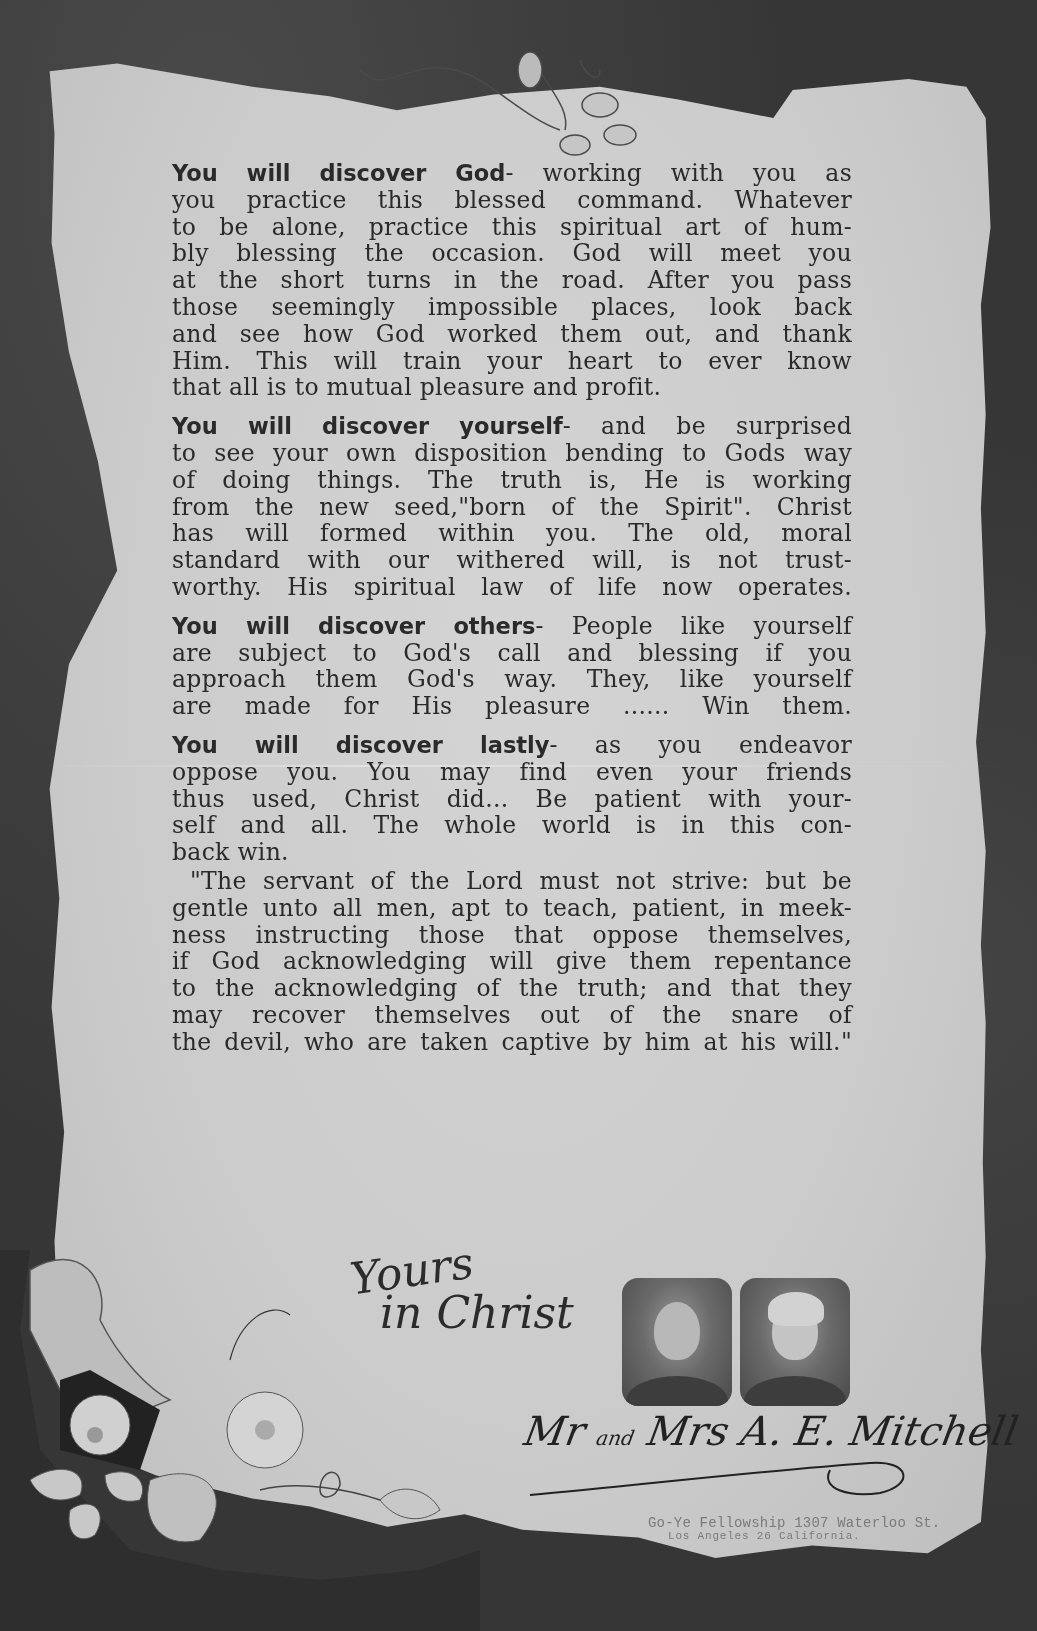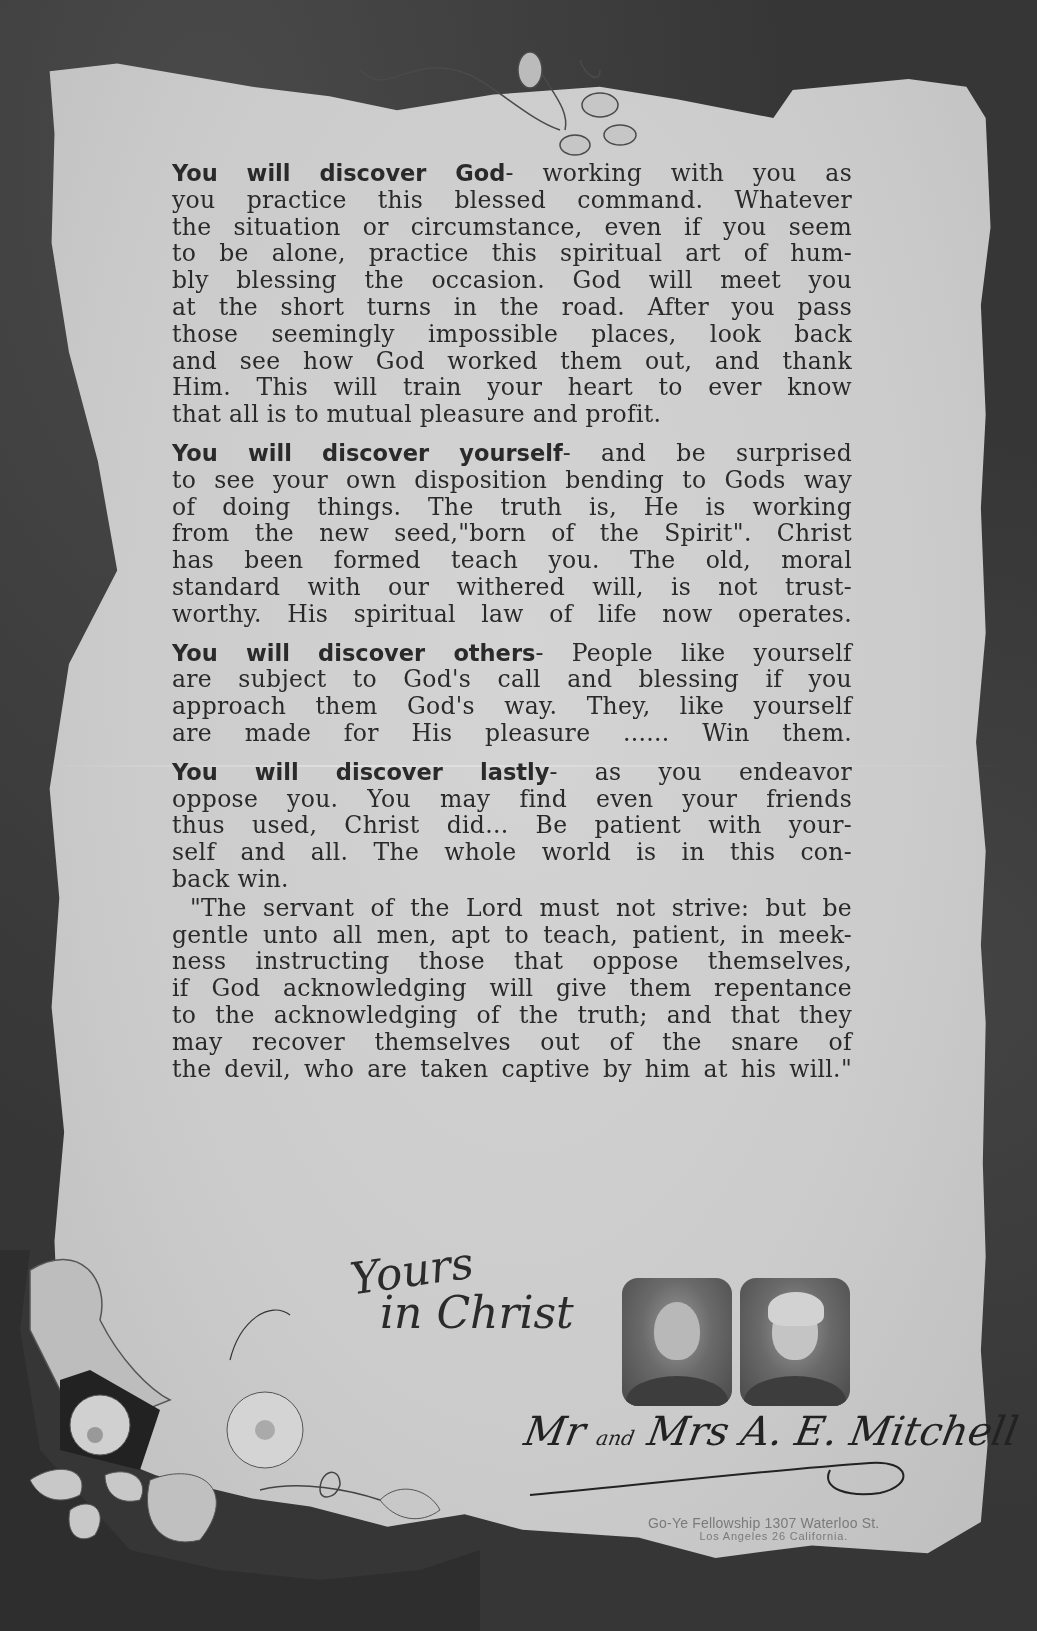--- a/index.html
+++ b/index.html
@@ -69,22 +69,21 @@
     .signature {
       position: absolute; left: 525px; top: 1408px;
       font-family: "DejaVu Serif", serif; font-style: italic;
       font-size: 40px; color: #222; white-space: nowrap;
       transform: skewX(-10deg);
     }
     .signature .small { font-size: 20px; }
     .sig-flourish { position: absolute; left: 520px; top: 1445px; }
     .footer-addr {
       position: absolute; left: 648px; top: 1515px;
-      color: #7a7a7a; font-family: Liberation Sans, sans-serif;
-      text-align: center;
+      color: #7a7a7a; font-family: Liberation Mono, monospace;
     }
     .footer-addr .l1 { font-size: 14px; letter-spacing: 0.2px; white-space: nowrap; }
     .footer-addr .l2 { font-size: 11px; letter-spacing: 0.8px; white-space: nowrap; margin-top: -1px; padding-left: 20px; }
     .corner-art { position: absolute; }
   </style>
 </head>
 <body>
 
 <div class="backdrop"></div>
 <div class="paper"></div>
@@ -117,36 +116,35 @@
   <path d="M260 240 C300 230, 350 240, 380 250" fill="none" stroke="#444" stroke-width="1.5"></path>
   <path d="M380 250 C400 230, 430 240, 440 260 C420 275, 395 270, 380 250 Z" fill="#c8c8c8" stroke="#555"></path>
   <path d="M320 240 C320 220, 340 215, 340 235 C335 250, 320 250, 320 240" fill="none" stroke="#444" stroke-width="1.5"></path>
   <path d="M230 110 C240 70, 270 50, 290 65" fill="none" stroke="#333" stroke-width="1.2"></path>
 </svg>
 
 <div class="body-text">
   <div class="para">
     <span class="line"><span class="lead">You will discover God</span><span>- working with you as</span></span>
     <span class="line">you practice this blessed command. Whatever</span>
-    <span class="line">the situation or circumstance, even if you seem</span>
     <span class="line">to be alone, practice this spiritual art of hum-</span>
     <span class="line">bly blessing the occasion. God will meet you</span>
     <span class="line">at the short turns in the road. After you pass</span>
     <span class="line">those seemingly impossible places, look back</span>
     <span class="line">and see how God worked them out, and thank</span>
     <span class="line">Him. This will train your heart to ever know</span>
     <span class="line" style="text-align-last:left">that all is to mutual pleasure and profit.</span>
   </div>
 
   <div class="para">
     <span class="line"><span class="lead">You will discover yourself</span><span>- and be surprised</span></span>
     <span class="line">to see your own disposition bending to Gods way</span>
     <span class="line">of doing things. The truth is, He is working</span>
     <span class="line">from the new seed,"born of the Spirit". Christ</span>
-    <span class="line">has been formed teach you. The old, moral</span>
+    <span class="line">has will formed within you. The old, moral</span>
     <span class="line">standard with our withered will, is not trust-</span>
     <span class="line">worthy. His spiritual law of life now operates.</span>
   </div>
 
   <div class="para">
     <span class="line"><span class="lead">You will discover others</span><span>- People like yourself</span></span>
     <span class="line">are subject to God's call and blessing if you</span>
     <span class="line">approach them God's way. They, like yourself</span>
     <span class="line">are made for His pleasure ...... Win them.</span>
   </div>

